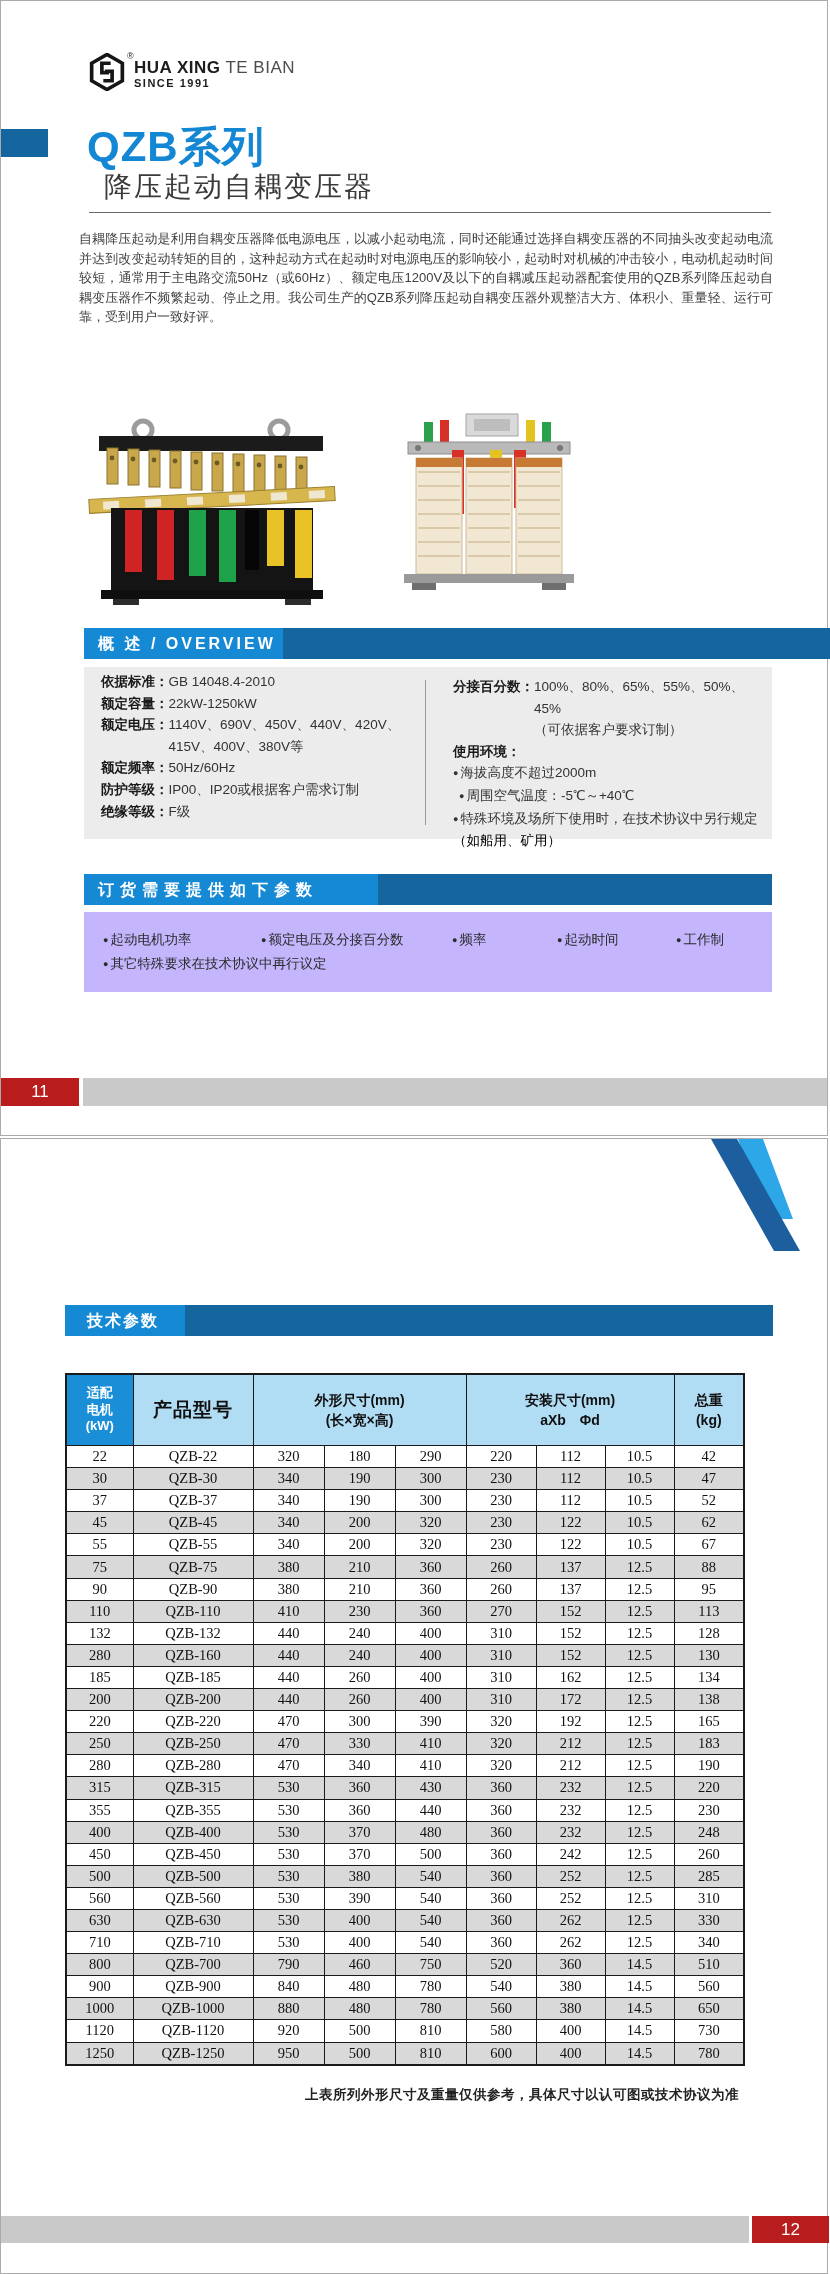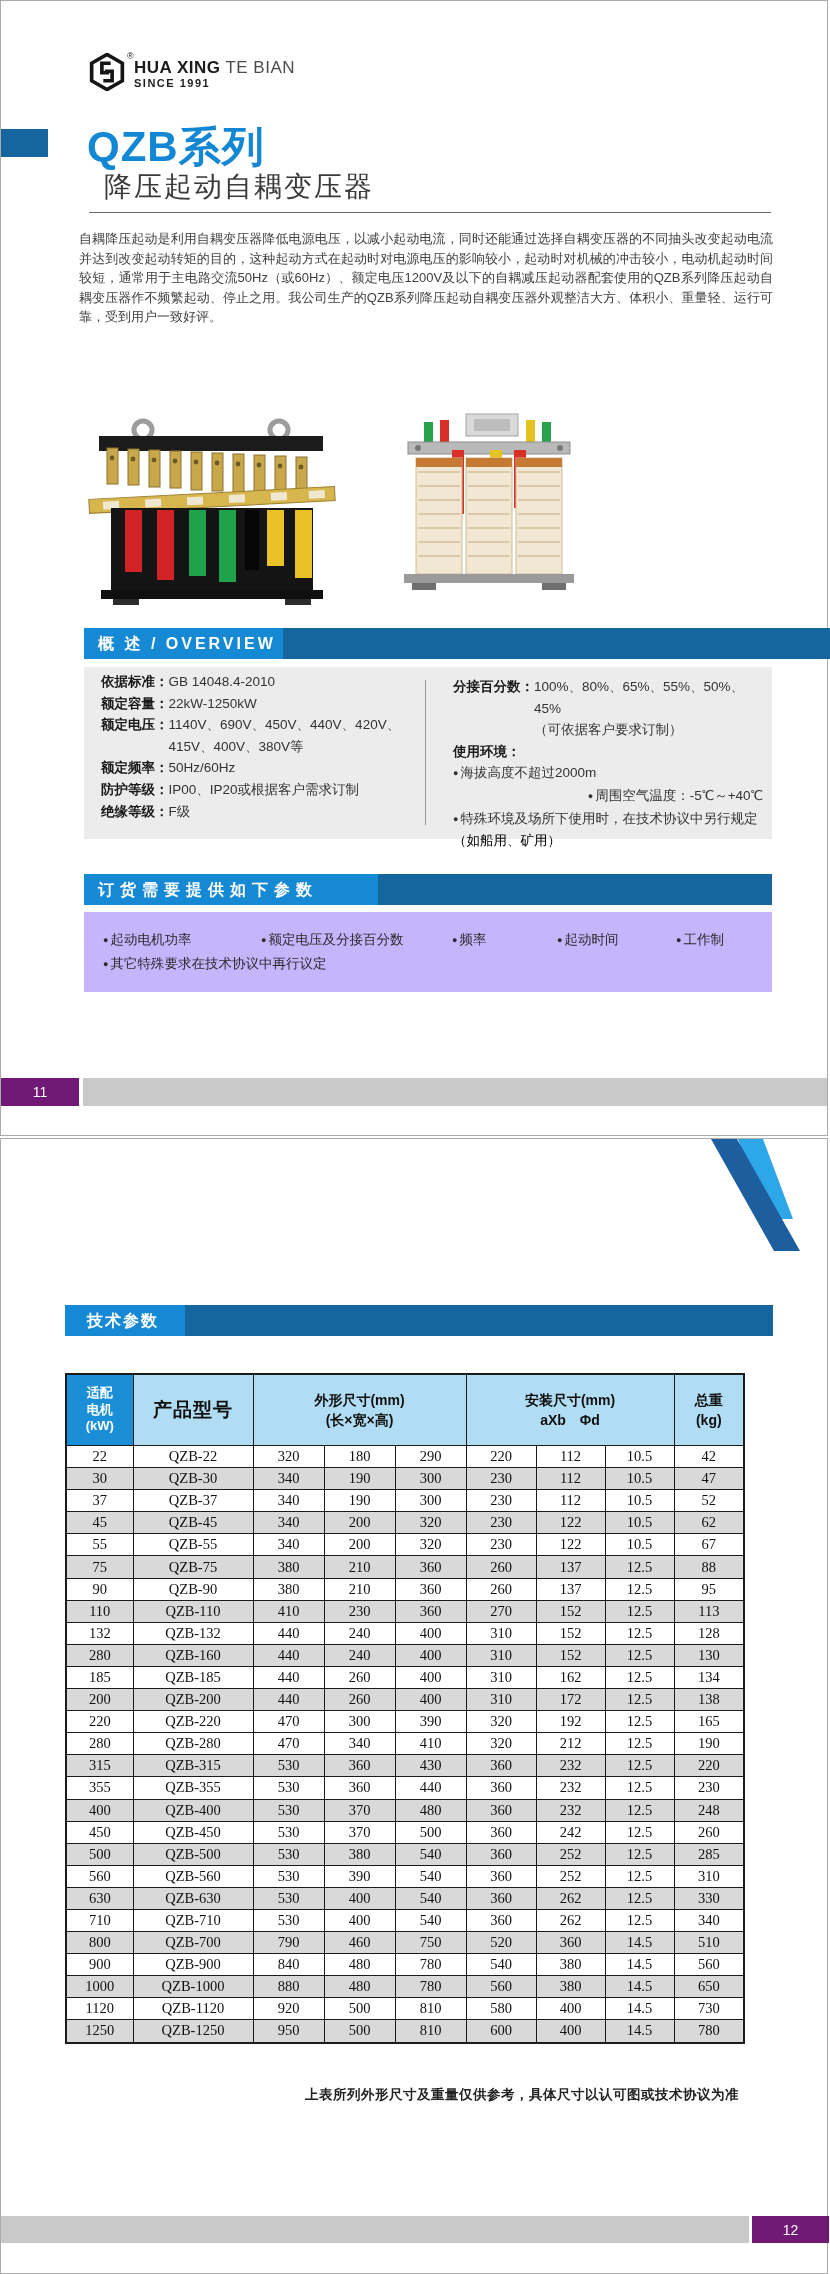--- a/index.html
+++ b/index.html
@@ -47,35 +47,35 @@
   .spec-row{display:flex;}
   .spec-label{font-weight:700;color:#1a1a1a;white-space:nowrap;}
   .spec-value{flex:1;color:#333;}
   .ov-div{position:absolute;left:341px;top:13px;bottom:14px;width:1px;background:#9a9a9a;}
   .ov-right{position:absolute;left:369px;top:9px;width:310px;font-size:13.5px;line-height:21.6px;}
   .tap-row{display:flex;}
   .tap-note{padding-left:81px;color:#333;}
   .env-label{font-weight:700;color:#1a1a1a;}
   .env-row{color:#333;}
   .env-row .bullet{font-size:9px;vertical-align:1px;margin-right:2px;}
-  .env-row.indent{padding-left:6px;text-align:right;}
+  .env-row.indent{padding-left:6px;}
   .env-note{color:#000000;}
 
   
   .ord-panel{left:83px;top:911px;width:688px;height:80px;background:#c4b5fd;font-size:13.5px;color:#2a2a2a;}
   .order-items{display:flex;padding:16px 0 0 19px;line-height:23px;}
   .order-items .oi:nth-child(1){width:158px;}
   .order-items .oi:nth-child(2){width:191px;}
   .order-items .oi:nth-child(3){width:105px;}
   .order-items .oi:nth-child(4){width:119px;}
   .order-items2{padding:0 0 0 19px;line-height:23px;}
   .oi .bullet{font-size:9px;vertical-align:1px;margin-right:2px;}
 
   
-  .pg-num-box{width:78px;height:28px;background:#701a75;color:#fff;font-size:14px;
+  .pg-num-box{width:78px;height:28px;background:#b91c1c;color:#fff;font-size:17px;
               line-height:28px;text-align:center;}
   .foot1-blue{left:0;top:1077px;}
   .foot1-gray{left:82px;right:0;top:1077px;height:28px;background:#c9c9c9;}
   .foot2-gray{left:0;top:1077px;width:748px;height:27px;background:#c9c9c9;}
   .foot2-blue{left:751px;top:1077px;width:77px;height:27px;}
 
   
   .stripes{left:640px;top:0;}
   .tech-bar{left:64px;top:166px;width:708px;}
   .tech-bar .lite{width:120px;}
@@ -450,20 +450,31 @@
             <td>220</td>
             <td>QZB-220</td>
             <td>470</td>
             <td>300</td>
             <td>390</td>
             <td>320</td>
             <td>192</td>
             <td>12.5</td>
             <td>165</td>
           </tr>
+          <tr class="alt">
+            <td>250</td>
+            <td>QZB-250</td>
+            <td>470</td>
+            <td>330</td>
+            <td>410</td>
+            <td>320</td>
+            <td>212</td>
+            <td>12.5</td>
+            <td>183</td>
+          </tr>
           <tr>
             <td>280</td>
             <td>QZB-280</td>
             <td>470</td>
             <td>340</td>
             <td>410</td>
             <td>320</td>
             <td>212</td>
             <td>12.5</td>
             <td>190</td>

